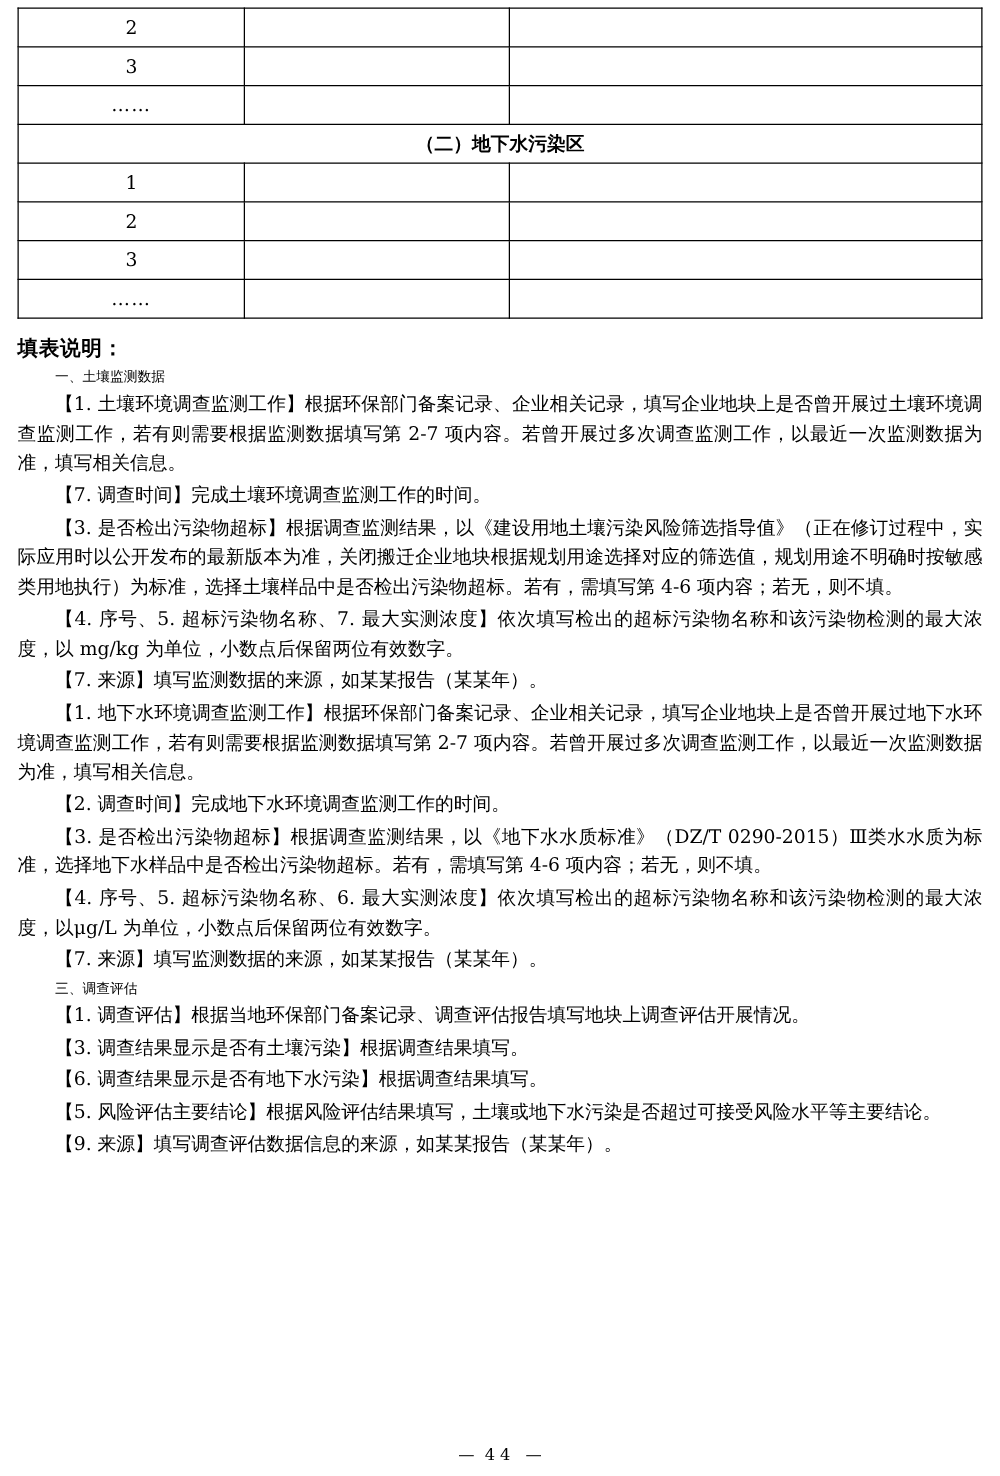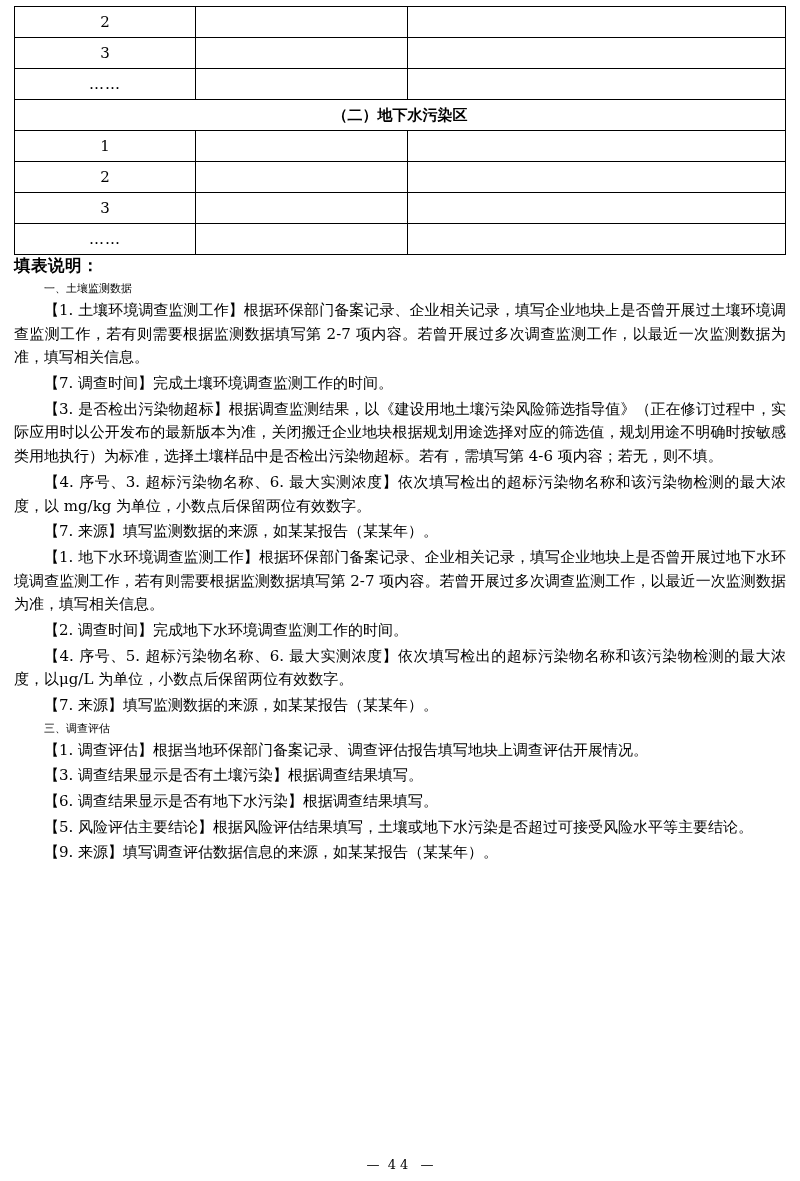--- a/index.html
+++ b/index.html
@@ -50,21 +50,21 @@
     font-size: 15px;
     height: 38px;
   }
   td.dots {
     letter-spacing: 1px;
     font-size: 15px;
   }
 
   
   .notes {
-    margin-top: 0;
+    margin-top: 13px;
     font-family: "DejaVu Serif", "Liberation Serif", serif;
   }
   .notes-title {
     font-size: 16.5px;
     font-weight: bold;
     margin-bottom: 4px;
     letter-spacing: 0.5px;
   }
   .lvl1 {
     font-size: 11px;
@@ -149,25 +149,26 @@
     </tbody>
   </table>
 
   <div class="notes">
     <div class="notes-title">填表说明：</div>
 
     <div class="lvl1">一、土壤监测数据</div>
     <div class="para hang">【1. 土壤环境调查监测工作】根据环保部门备案记录、企业相关记录，填写企业地块上是否曾开展过土壤环境调查监测工作，若有则需要根据监测数据填写第 2-7 项内容。若曾开展过多次调查监测工作，以最近一次监测数据为准，填写相关信息。</div>
     <div class="para hang">【7. 调查时间】完成土壤环境调查监测工作的时间。</div>
     <div class="para hang">【3. 是否检出污染物超标】根据调查监测结果，以《建设用地土壤污染风险筛选指导值》（正在修订过程中，实际应用时以公开发布的最新版本为准，关闭搬迁企业地块根据规划用途选择对应的筛选值，规划用途不明确时按敏感类用地执行）为标准，选择土壤样品中是否检出污染物超标。若有，需填写第 4-6 项内容；若无，则不填。</div>
-    <div class="para hang">【4. 序号、3. 超标污染物名称、6. 最大实测浓度】依次填写检出的超标污染物名称和该污染物检测的最大浓度，以 mg/kg 为单位，小数点后保留两位有效数字。</div>
+    <div class="para hang">【4. 序号、5. 超标污染物名称、7. 最大实测浓度】依次填写检出的超标污染物名称和该污染物检测的最大浓度，以 mg/kg 为单位，小数点后保留两位有效数字。</div>
     <div class="para hang">【7. 来源】填写监测数据的来源，如某某报告（某某年）。</div>
 
     <div class="para hang">【1. 地下水环境调查监测工作】根据环保部门备案记录、企业相关记录，填写企业地块上是否曾开展过地下水环境调查监测工作，若有则需要根据监测数据填写第 2-7 项内容。若曾开展过多次调查监测工作，以最近一次监测数据为准，填写相关信息。</div>
     <div class="para hang">【2. 调查时间】完成地下水环境调查监测工作的时间。</div>
+    <div class="para hang">【3. 是否检出污染物超标】根据调查监测结果，以《地下水水质标准》（DZ/T 0290-2015）Ⅲ类水水质为标准，选择地下水样品中是否检出污染物超标。若有，需填写第 4-6 项内容；若无，则不填。</div>
     <div class="para hang">【4. 序号、5. 超标污染物名称、6. 最大实测浓度】依次填写检出的超标污染物名称和该污染物检测的最大浓度，以μg/L 为单位，小数点后保留两位有效数字。</div>
     <div class="para hang">【7. 来源】填写监测数据的来源，如某某报告（某某年）。</div>
 
     <div class="lvl1">三、调查评估</div>
     <div class="para hang">【1. 调查评估】根据当地环保部门备案记录、调查评估报告填写地块上调查评估开展情况。</div>
     <div class="para hang">【3. 调查结果显示是否有土壤污染】根据调查结果填写。</div>
     <div class="para hang">【6. 调查结果显示是否有地下水污染】根据调查结果填写。</div>
     <div class="para hang">【5. 风险评估主要结论】根据风险评估结果填写，土壤或地下水污染是否超过可接受风险水平等主要结论。</div>
     <div class="para hang">【9. 来源】填写调查评估数据信息的来源，如某某报告（某某年）。</div>
   </div>

